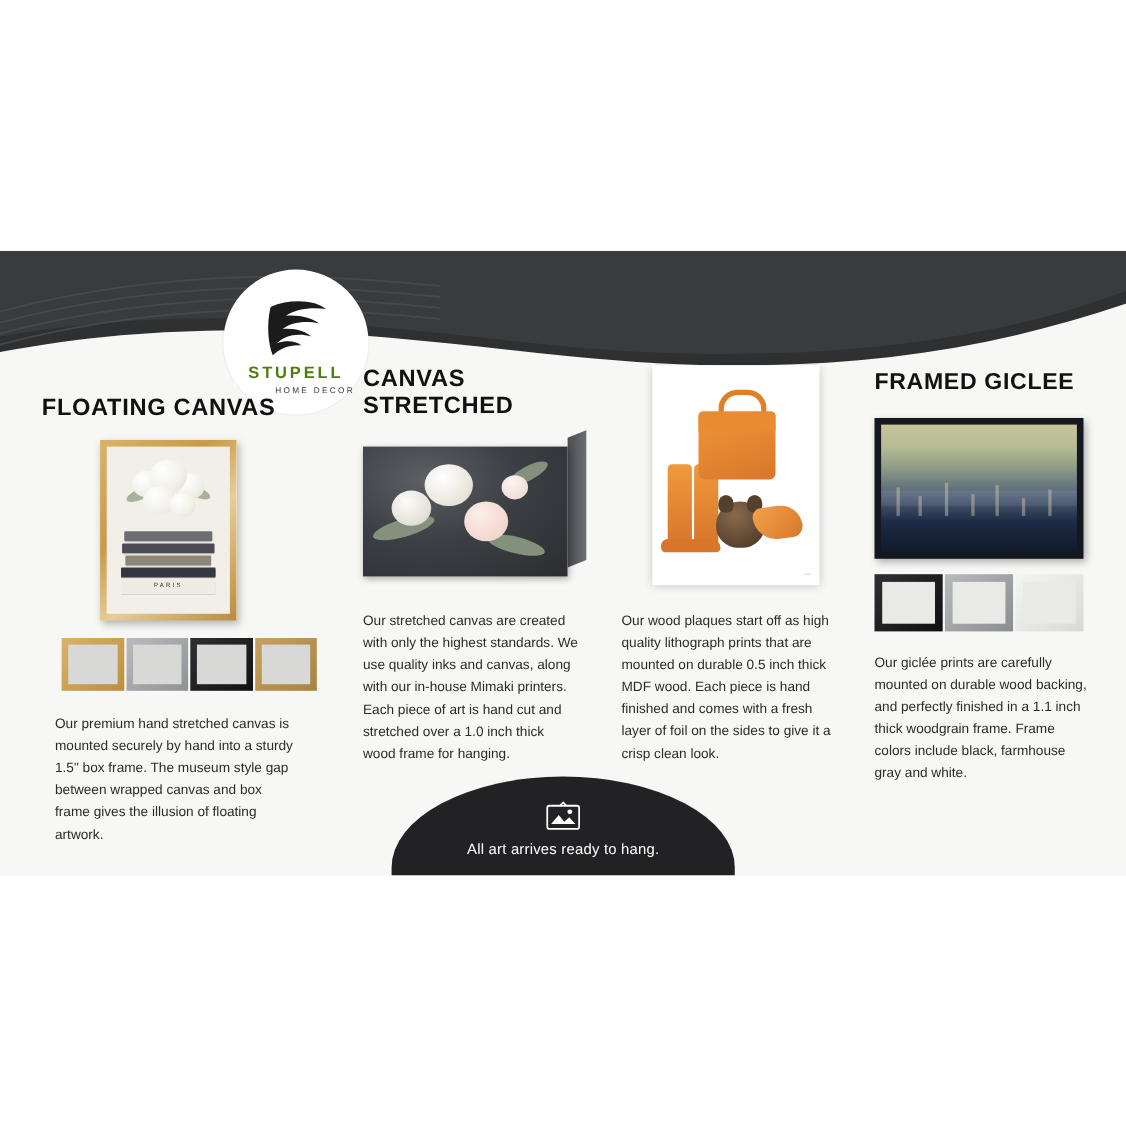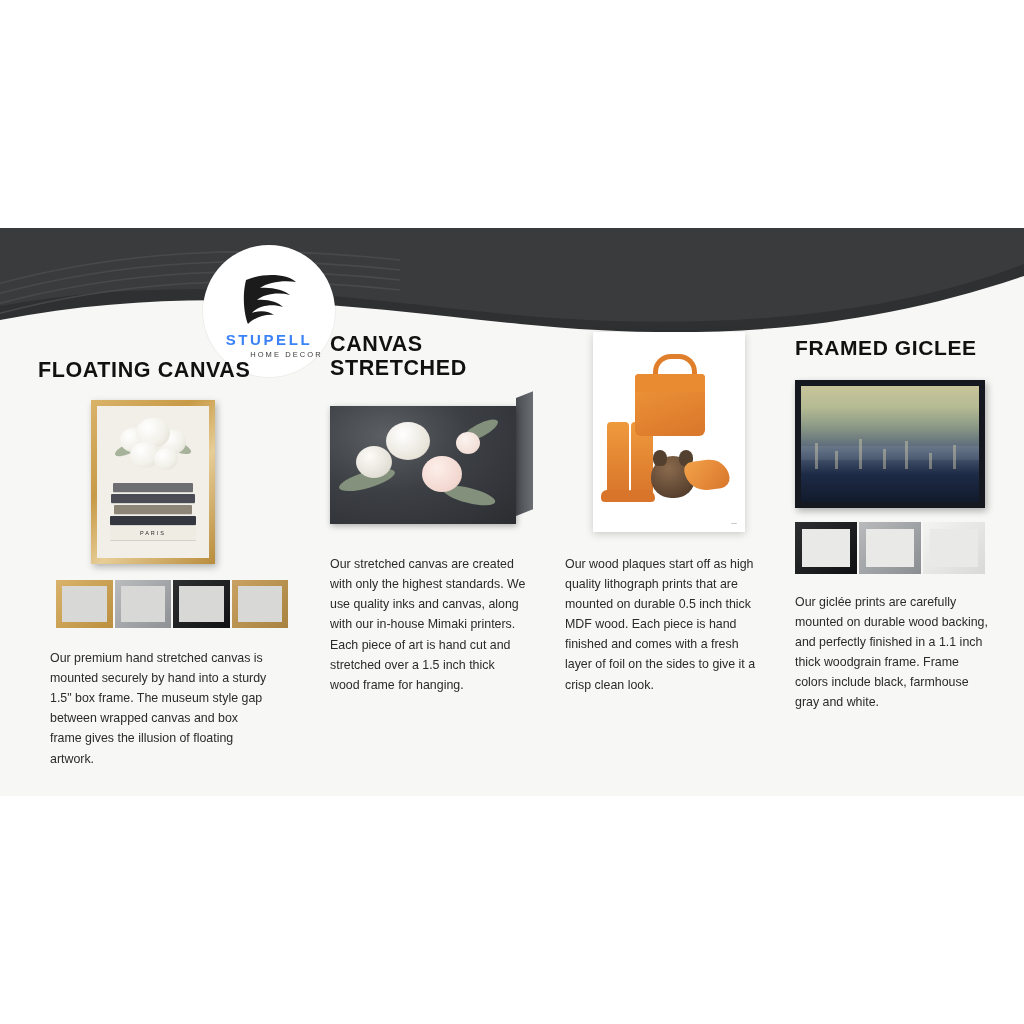--- a/index.html
+++ b/index.html
@@ -53,21 +53,21 @@
     justify-content: center;
   }
   .logo-badge .logo-mark {
     margin-top: 6px;
     margin-bottom: 2px;
   }
   .logo-badge .logo-word {
     font-size: 15px;
     letter-spacing: 2.6px;
     font-weight: bold;
-    color: #3b82f6;
+    color: #4d7c0f;
     line-height: 1;
   }
   .logo-badge .logo-sub {
     font-size: 7.5px;
     letter-spacing: 2.1px;
     color: #3a3a3a;
     margin-top: 3px;
     margin-left: 35px;
   }
 
@@ -476,21 +476,21 @@
         <div class="fl lf" style="width:58px;height:16px;left:8px;top:66px;transform:rotate(-16deg);"></div>
         <div class="fl lf" style="width:54px;height:15px;left:112px;top:82px;transform:rotate(14deg);"></div>
         <div class="fl lf" style="width:40px;height:13px;left:130px;top:18px;transform:rotate(-28deg);"></div>
         <div class="fl w2"></div>
         <div class="fl p2"></div>
         <div class="fl w1"></div>
         <div class="fl p1"></div>
       </div>
     </div>
 
-    <div class="col-body">Our stretched canvas are created with only the highest standards. We use quality inks and canvas, along with our in-house Mimaki printers. Each piece of art is hand cut and stretched over a 1.5 inch thick wood frame for hanging.</div>
+    <div class="col-body">Our stretched canvas are created with only the highest standards. We use quality inks and canvas, along with our in-house Mimaki printers. Each piece of art is hand cut and stretched over a 1.0 inch thick wood frame for hanging.</div>
   </div>
 
   <div class="col" id="col3">
 
     <div class="art3-wrap">
       <div class="boot b-left">
           <div class="foot"></div>
         </div>
       <div class="boot b-right">
           <div class="foot"></div>
@@ -536,14 +536,25 @@
           <div class="in"></div>
         </div>
       <div class="fsw white">
           <div class="in"></div>
         </div>
     </div>
 
     <div class="col-body">Our giclée prints are carefully mounted on durable wood backing, and perfectly finished in a 1.1 inch thick woodgrain frame. Frame colors include black, farmhouse gray and white.</div>
   </div>
 
+  <div class="bottom-arc">
+    <div class="pic-icon">
+      <svg width="34" height="28" viewBox="0 0 34 28" xmlns="http://www.w3.org/2000/svg">
+        <rect x="2.5" y="4.5" width="29" height="21" rx="2" fill="none" stroke="#ffffff" stroke-width="1.6"></rect>
+        <path d="M6 21 L13 13 L18 19 L22.5 15 L28 21 Z" fill="#ffffff"></path>
+        <circle cx="23" cy="10" r="2.2" fill="#ffffff"></circle>
+        <path d="M14 4.5 L17 1.5 L20 4.5" fill="none" stroke="#ffffff" stroke-width="1.5"></path>
+      </svg>
+    </div>
+    <div class="tag">All art arrives ready to hang.</div>
+  </div>
 
 </div>
 
 </body></html>

